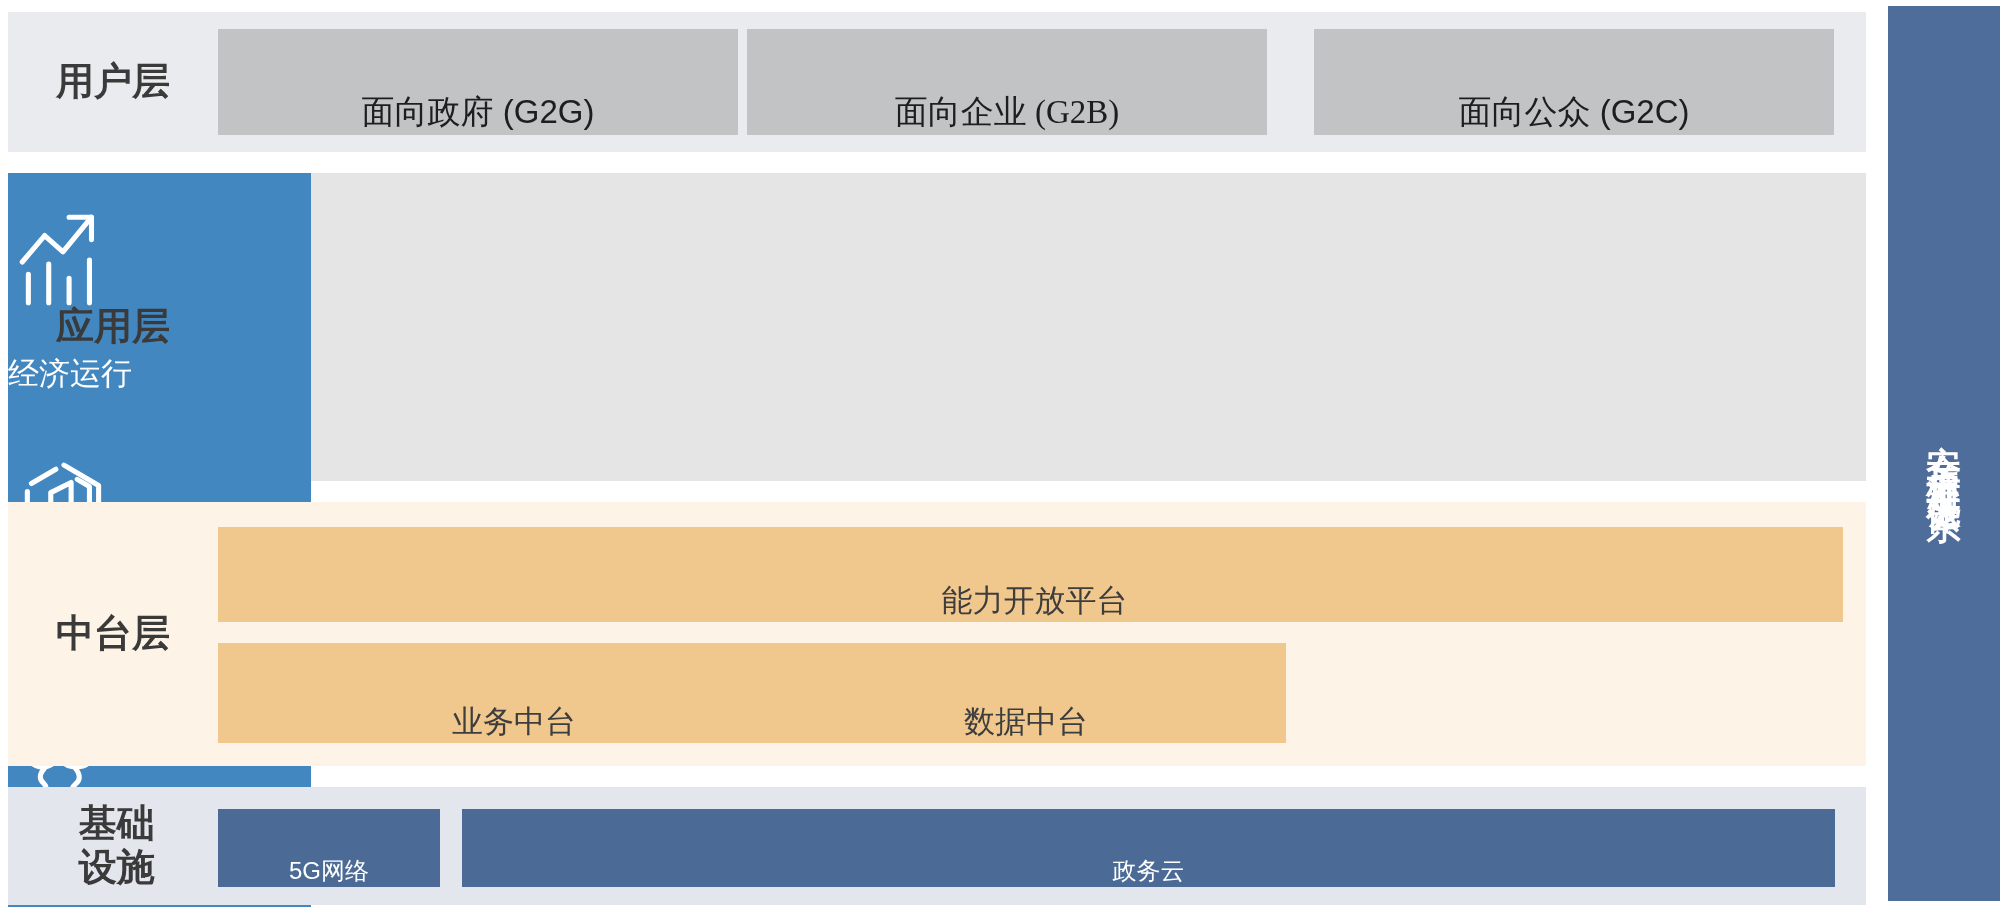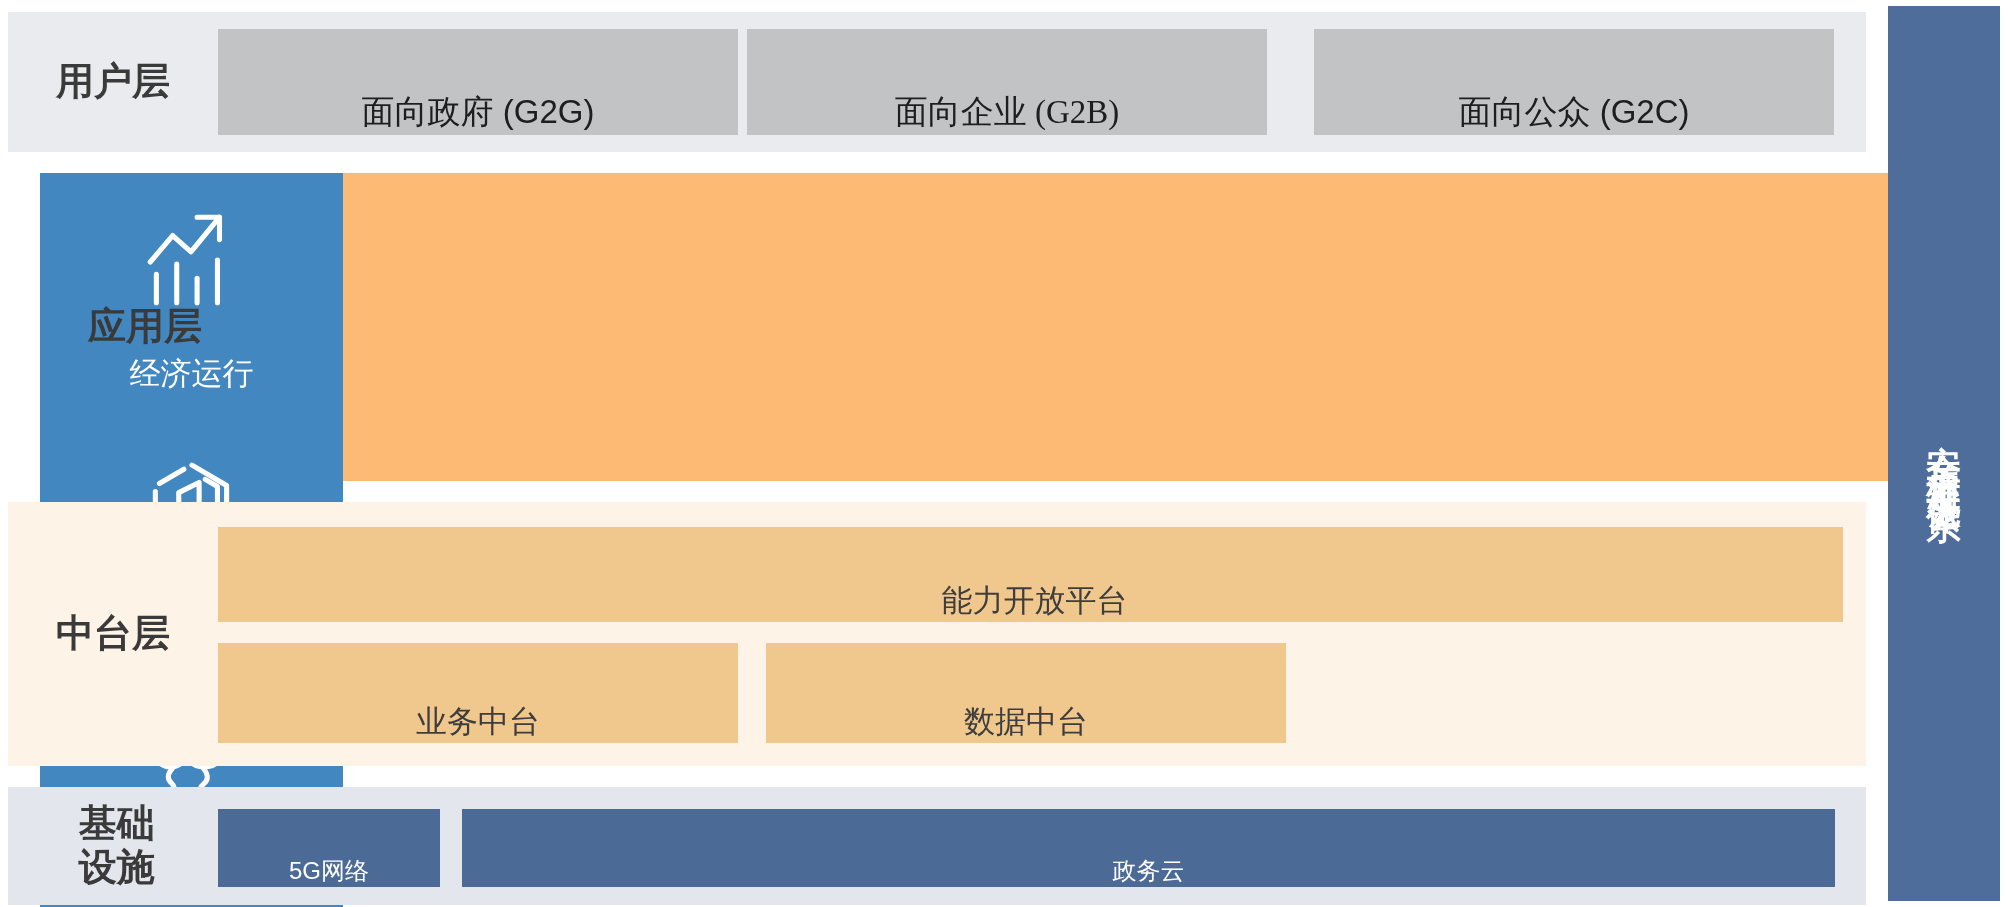--- a/index.html
+++ b/index.html
@@ -3,21 +3,21 @@
 <meta charset="utf-8">
 <style>
   html,body{margin:0;padding:0;background:#ffffff;}
   #stage{
     position:relative;width:2008px;height:907px;background:#ffffff;
     font-family:"Liberation Sans","DejaVu Sans",sans-serif;
     overflow:hidden;
   }
   .band{position:absolute;left:8px;width:1858px;}
   .band-user{top:12px;height:140px;background:#eaebee;}
-  .band-app{top:173px;height:308px;background:#fdba74;margin-left:32px;}
+  .band-app{top:173px;height:308px;background:#e5e5e5;}
   .band-platform{top:502px;height:264px;background:#fdf4e7;}
   .band-infra{top:787px;height:118px;background:#e3e6ed;}
 
   .layer-label{
     position:absolute;left:0;top:0;bottom:0;width:210px;
     display:flex;align-items:center;justify-content:center;
     font-size:38px;font-weight:700;color:#3a3a3a;line-height:1.15;
   }
   .layer-label .wrap2{width:2.2em;text-align:right;word-break:break-all;}
 
@@ -26,38 +26,38 @@
   .user-box{
     top:17px;height:106px;background:#c2c3c4;
     font-size:33px;color:#1e1e1e;font-weight:500;
   }
   .user-box.b0{left:210px;width:520px;}
   .user-box.b1{left:739px;width:520px;font-family:Liberation Serif, serif;}
   .user-box.b2{left:1306px;width:520px;}
 
   .app-tile{
     top:29px;height:253px;width:303px;background:#4287c0;
-    display:flex;flex-direction:column;align-items:center;justify-content:center;
+    display:flex;flex-direction:column;justify-content:center;
     gap:36px;color:#ffffff;
   }
   .app-tile .tile-label{font-size:31px;color:#ffffff;}
   .app-tile svg{display:block;}
   .app-tile.t0{left:210px;}
   .app-tile.t1{left:539px;}
   .app-tile.t2{left:868px;}
 
   .platform-bar{
     left:210px;width:1617px;top:25px;height:95px;background:#f0c78d;
     font-size:31px;color:#3d3d3d;font-weight:500;padding-left:8px;
   }
   .platform-box{
     top:141px;height:100px;background:#f0c78d;
     font-size:31px;color:#3d3d3d;font-weight:500;
   }
-  .platform-box.p0{left:210px;width:520px;}
+  .platform-box.p0{left:210px;width:520px;padding-left:36px;}
   .platform-box.p1{left:758px;width:520px;}
   .platform-box.p2{left:1306px;width:520px;}
 
   .infra-box{
     top:22px;height:78px;background:#4b6b96;
     font-size:24px;color:#ffffff;
   }
   .infra-box.i0{left:210px;width:222px;}
   .infra-box.i1{left:454px;width:1373px;}
 

